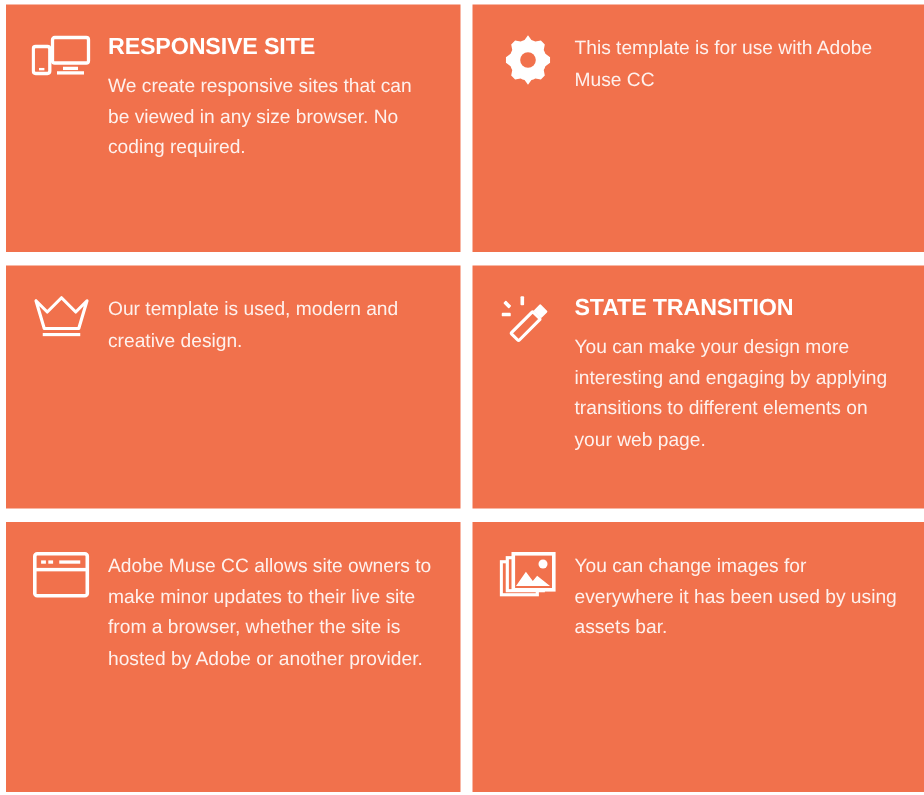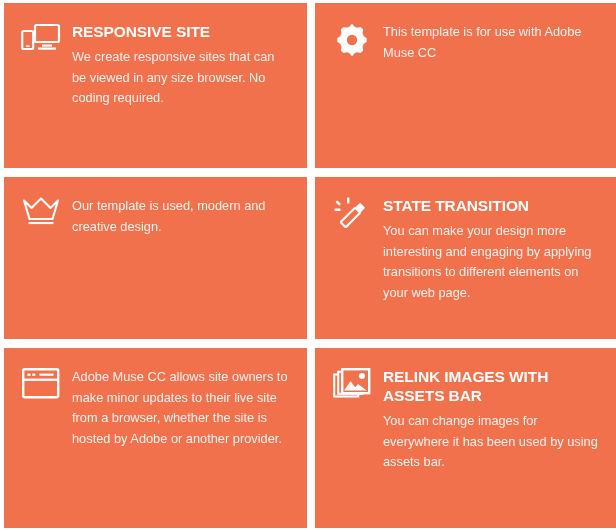--- a/index.html
+++ b/index.html
@@ -155,18 +155,17 @@
     <div class="card-icon">
       <svg width="38" height="32" viewBox="0 0 38 32" fill="none">
         <rect x="1.2" y="6.5" width="24" height="22" stroke="#ffffff" stroke-width="2.1"></rect>
         <rect x="5.2" y="3.8" width="24" height="22" fill="#F1714C" stroke="#ffffff" stroke-width="2.1"></rect>
         <rect x="9.2" y="1.2" width="27" height="24" fill="#F1714C" stroke="#ffffff" stroke-width="2.4"></rect>
         <circle cx="29.0" cy="8.0" r="3.0" fill="#ffffff"></circle>
         <path d="M11.0 22.6l6.6-9.4 4.6 6.1 2.9-3.4 8.6 6.7H11.0z" fill="#ffffff"></path>
       </svg>
     </div>
     <div class="card-body">
-      <h3 class="card-title">RELINK IMAGES WITH ASSETS BAR</h3>
       <p class="card-text">You can change images for everywhere it has been used by using assets bar.</p>
     </div>
   </div>
 
 </div>
 
 </body></html>

